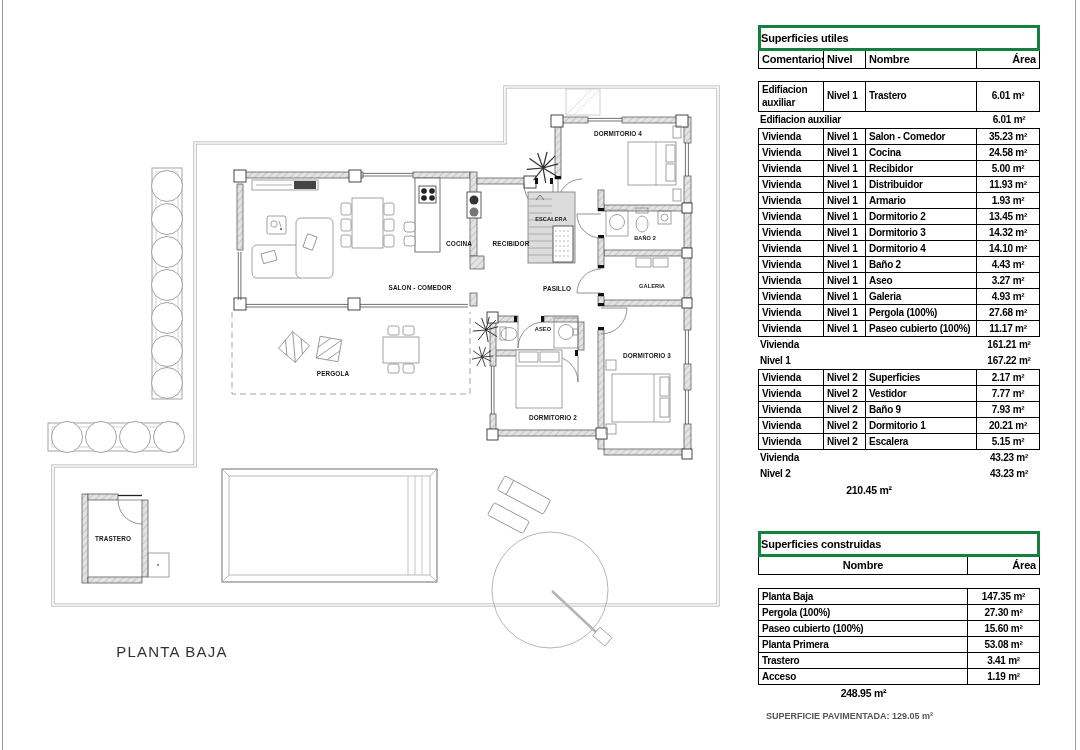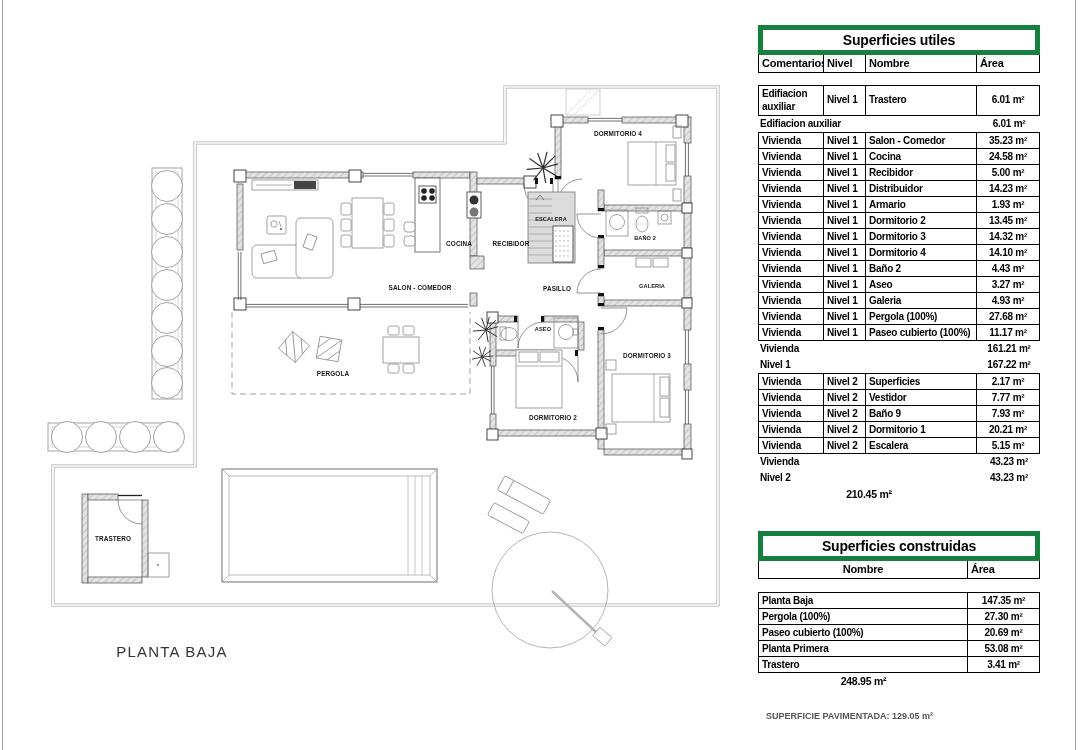--- a/index.html
+++ b/index.html
@@ -1,26 +1,26 @@
 <!DOCTYPE html>
 <html><head>
 <meta charset="utf-8">
 <style>
   html,body{margin:0;padding:0;background:#fff}
   #sheet{position:relative;width:1080px;height:750px;background:#fff;overflow:hidden;
          font-family:"Liberation Sans",sans-serif;color:#000}
   .edge{position:absolute;top:0;width:1px;height:750px;background:#9c9c9c}
   
   .tbl{position:absolute;width:282px;font-weight:bold}
-  .t-title{border:5px solid #15803d;height:20px;line-height:20px;text-align:center;font-size:14px;letter-spacing:-.2px}
+  .t-title{border:3px solid #15803d;height:20px;line-height:20px;text-align:left;font-size:11px;letter-spacing:-.2px}
   .t-head{display:grid;border:1px solid #000;border-top:none;font-size:11px;line-height:17px;letter-spacing:-.2px}
   .t1cols{grid-template-columns:65px 42px 111px 62px}
   .t2cols{grid-template-columns:209px 71px}
   .t-head>div{padding:0 3px;border-right:1px solid #000;box-sizing:border-box;overflow:hidden}
-  .t-head>div:last-child{border-right:none;text-align:left}
+  .t-head>div:last-child{border-right:none;text-align:right}
   .gap{height:12px}
   .row{display:grid;font-size:10px;line-height:15px;letter-spacing:-.25px;
        border-left:1px solid #000;border-right:1px solid #000;border-bottom:1px solid #000}
   .row.gt{border-top:1px solid #000}
   .row>div{padding:0 3px;border-right:1px solid #000;box-sizing:border-box;overflow:hidden;white-space:nowrap}
   .row>div:last-child{border-right:none;text-align:center}
   .row.tall{height:29px}
   .row.tall>div{line-height:28px}
   .row.tall>div:first-child{white-space:normal;line-height:13px;padding-top:1px}
   .sub{display:grid;grid-template-columns:220px 62px;font-size:10px;line-height:16px;letter-spacing:-.25px}
@@ -398,21 +398,21 @@
     <div class="row t1cols">
       <div>Vivienda</div>
         <div>Nivel 1</div>
         <div>Recibidor</div>
         <div>5.00 m²</div>
     </div>
     <div class="row t1cols">
       <div>Vivienda</div>
         <div>Nivel 1</div>
         <div>Distribuidor</div>
-        <div>14.23 m²</div>
+        <div>11.93 m²</div>
     </div>
     <div class="row t1cols">
       <div>Vivienda</div>
         <div>Nivel 1</div>
         <div>Armario</div>
         <div>1.93 m²</div>
     </div>
     <div class="row t1cols">
       <div>Vivienda</div>
         <div>Nivel 1</div>
@@ -523,29 +523,33 @@
     <div class="row t2cols gt">
       <div>Planta Baja</div>
         <div>147.35 m²</div>
     </div>
     <div class="row t2cols">
       <div>Pergola (100%)</div>
         <div>27.30 m²</div>
     </div>
     <div class="row t2cols">
       <div>Paseo cubierto (100%)</div>
-        <div>20.69 m²</div>
+        <div>15.60 m²</div>
     </div>
     <div class="row t2cols">
       <div>Planta Primera</div>
         <div>53.08 m²</div>
     </div>
     <div class="row t2cols">
       <div>Trastero</div>
         <div>3.41 m²</div>
     </div>
+    <div class="row t2cols">
+      <div>Acceso</div>
+        <div>1.19 m²</div>
+    </div>
     <div class="sub big" style="grid-template-columns:209px 73px">
         <div>248.95 m²</div>
     </div>
   </div>
 
   <div class="note">SUPERFICIE PAVIMENTADA: 129.05 m²</div>
 </div>
 
 </body></html>

